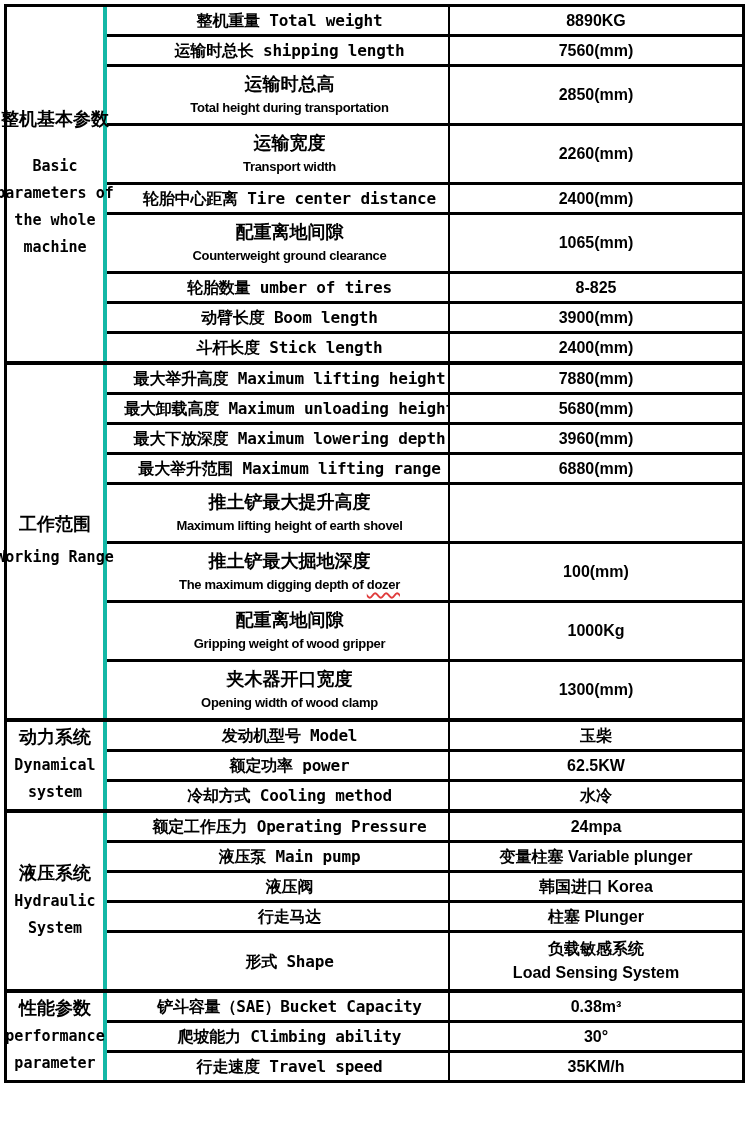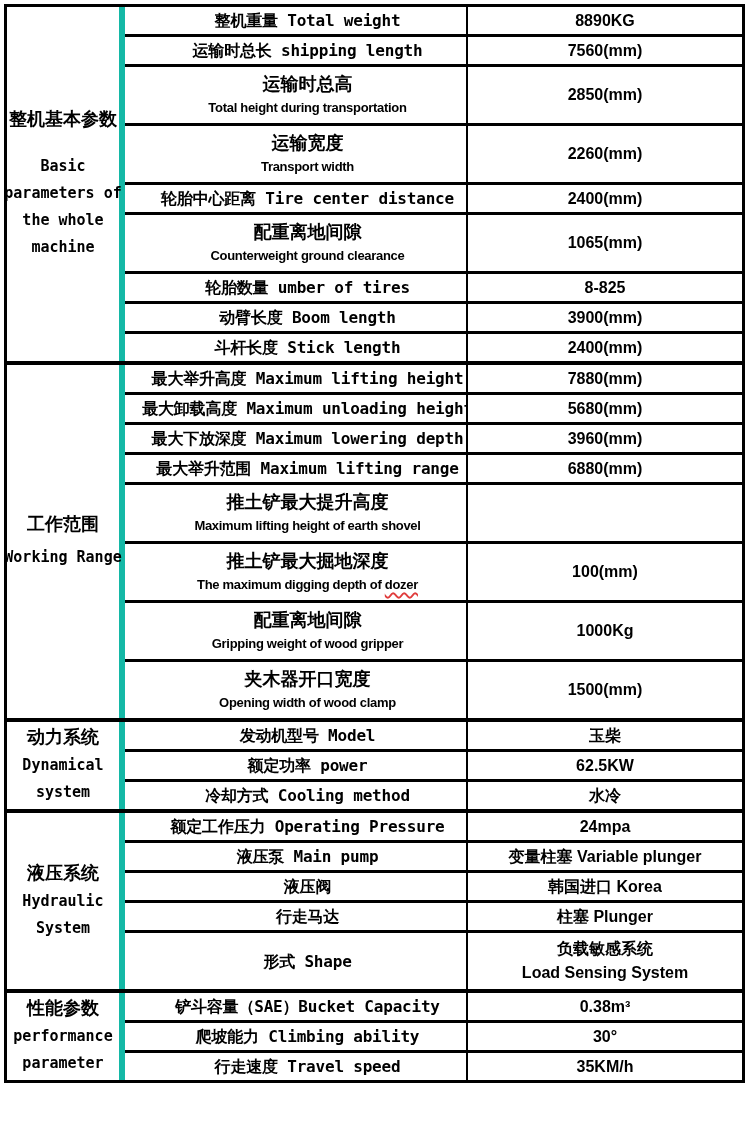--- a/index.html
+++ b/index.html
@@ -15,22 +15,22 @@
     position:absolute; left:4px; top:4px;
     width:741px;
     border:3px solid #000;
     background:#fff;
   }
   .spec-section { display:flex; border-top:4px solid #000; }
   .spec-section:first-child { border-top:none; }
 
   
   .cat-cell {
-    width:118px;
-    border-right:6px solid #14b8a6;
+    width:100px;
+    border-right:4px solid #14b8a6;
     display:flex; flex-direction:column;
     justify-content:center; align-items:center;
     text-align:center;
     padding:2px 18px;
   }
   .cat-cn {
     font-family:"DejaVu Sans", sans-serif;
     font-weight:bold; font-size:18px; line-height:24px;
     white-space:nowrap;
   }
@@ -248,21 +248,21 @@
             <div class="value">
               <div class="value-line">1000Kg</div>
             </div>
           </div>
           <div class="row double">
             <div class="param">
               <div class="cn-line">夹木器开口宽度</div>
               <div class="en-narrow">Opening width of wood clamp</div>
             </div>
             <div class="value">
-              <div class="value-line">1500(mm)</div>
+              <div class="value-line">1300(mm)</div>
             </div>
           </div>
         </div>
       </div>
       <div class="spec-section">
         <div class="cat-cell">
           <div class="cat-cn">动力系统</div>
           <div class="cat-en">Dynamical</div>
           <div class="cat-en">system</div>
         </div>

